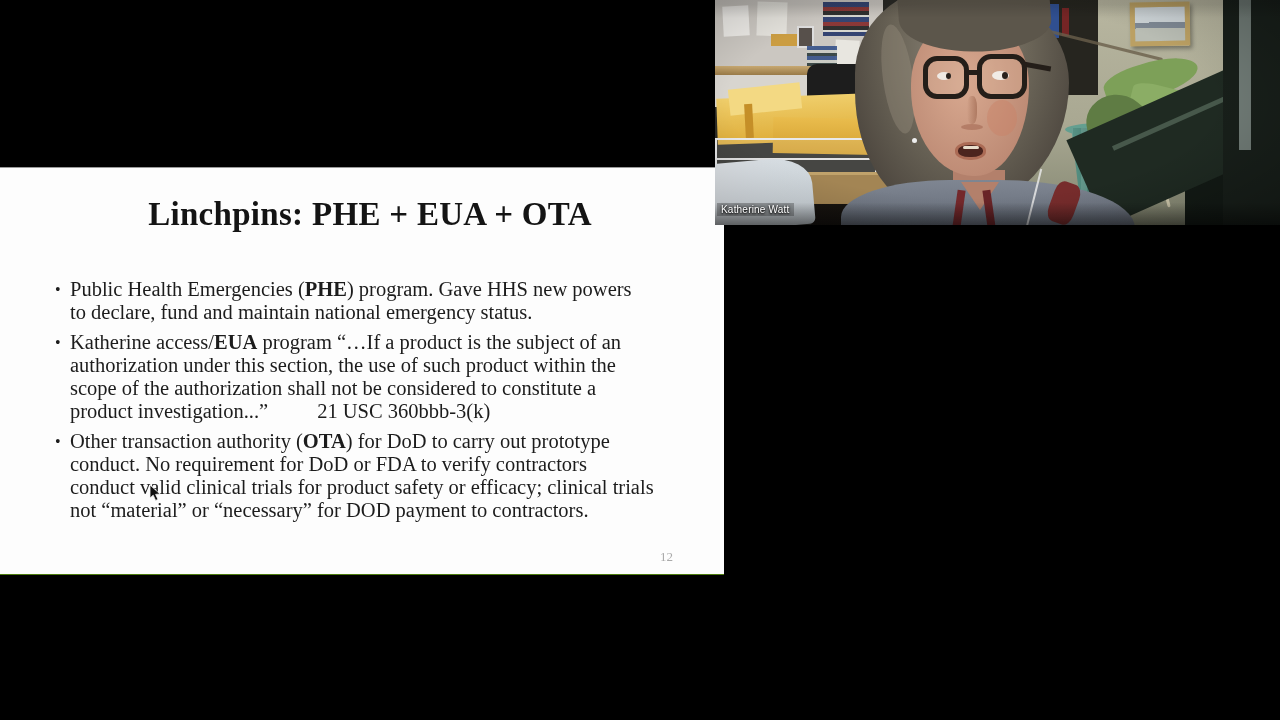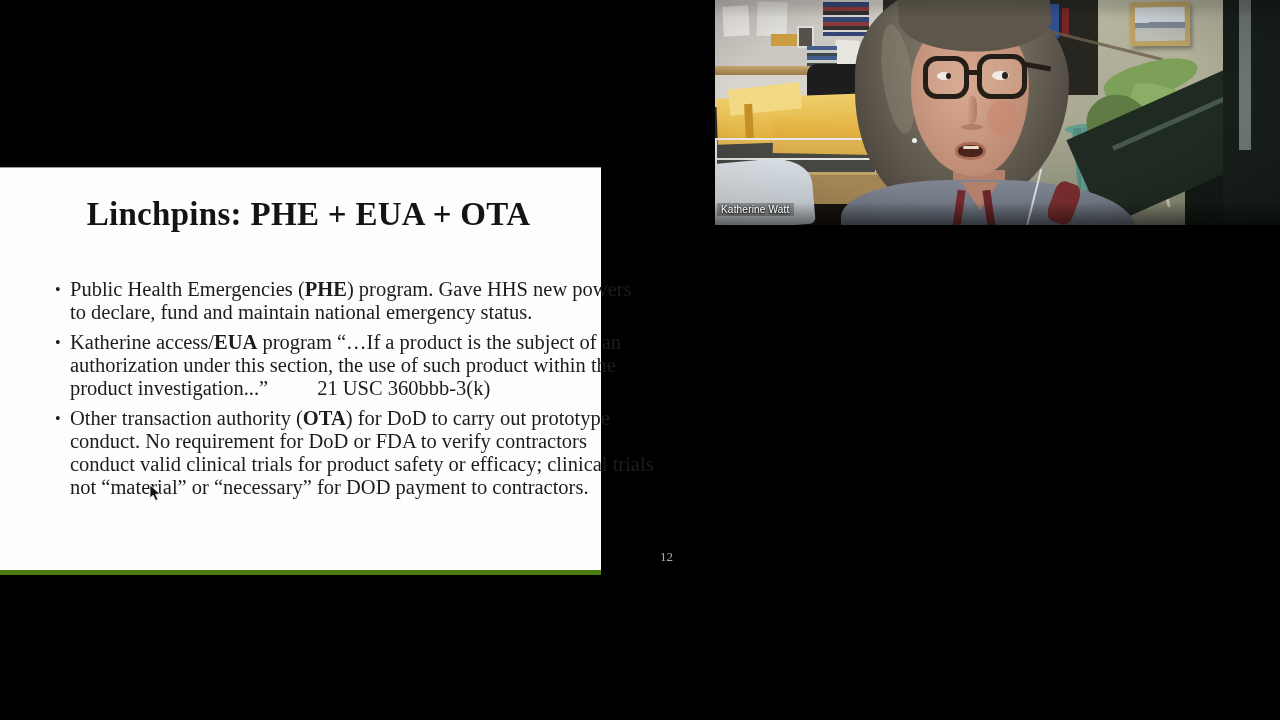--- a/index.html
+++ b/index.html
@@ -1,22 +1,22 @@
 <!DOCTYPE html>
 <html><head>
 <meta charset="utf-8">
 <style>
   * { margin:0; padding:0; box-sizing:border-box; }
   html,body { width:1280px; height:720px; background:#000; overflow:hidden;
               font-family:"Liberation Sans", sans-serif; }
   .stage { position:absolute; left:0; top:0; width:1280px; height:720px; background:#000; }
 
   
-  .slide { position:absolute; left:0; top:167px; width:601px; height:408px;
-           background:#fdfdfd; border-top:1px solid #9a9a9a; border-bottom:5px solid #4d7c0f;
+  .slide { position:absolute; left:0; top:167px; width:724px; height:408px;
+           background:#fdfdfd; border-top:1px solid #9a9a9a; border-bottom:1px solid #4d7c0f;
            color:#1e1e1e; }
   .slide-title { position:absolute; left:8px; top:28px; width:100%; text-align:center;
                  font-family:"Liberation Serif","DejaVu Serif",serif;
                  font-weight:bold; font-size:33px; letter-spacing:.3px; color:#141414; }
   .bullets { position:absolute; left:57px; top:110px; width:640px;
              font-family:"Liberation Serif","DejaVu Serif",serif;
              font-size:20.5px; line-height:23px; color:#1c1c1c; }
   .bullet { position:relative; padding-left:13px; margin-bottom:7px; }
   .bullet .marker { position:absolute; left:-2px; top:0; font-size:16px; }
   .bullet .line { white-space:nowrap; }
@@ -159,20 +159,21 @@
   <div class="slide">
     <div class="slide-title">Linchpins: PHE + EUA + OTA</div>
     <div class="bullets">
         <div class="bullet">
           <div class="line"><span class="marker">•</span><span>Public Health Emergencies (</span><span class="b">PHE</span><span>) program. Gave HHS new powers</span></div>
           <div class="line"><span>to declare, fund and maintain national emergency status.</span></div>
         </div>
         <div class="bullet">
           <div class="line"><span class="marker">•</span><span>Katherine access/</span><span class="b">EUA</span><span> program “…If a product is the subject of an</span></div>
           <div class="line"><span>authorization under this section, the use of such product within the</span></div>
+          <div class="line"><span>scope of the authorization shall not be considered to constitute a</span></div>
           <div class="line"><span>product investigation...”</span><span class="gap">21 USC 360bbb-3(k)</span></div>
         </div>
         <div class="bullet">
           <div class="line"><span class="marker">•</span><span>Other transaction authority (</span><span class="b">OTA</span><span>) for DoD to carry out prototype</span></div>
           <div class="line"><span>conduct. No requirement for DoD or FDA to verify contractors</span></div>
           <div class="line"><span>conduct valid clinical trials for product safety or efficacy; clinical trials</span></div>
           <div class="line"><span>not “material” or “necessary” for DOD payment to contractors.</span></div>
         </div>
       </div>
     <div class="page-num">12</div>

